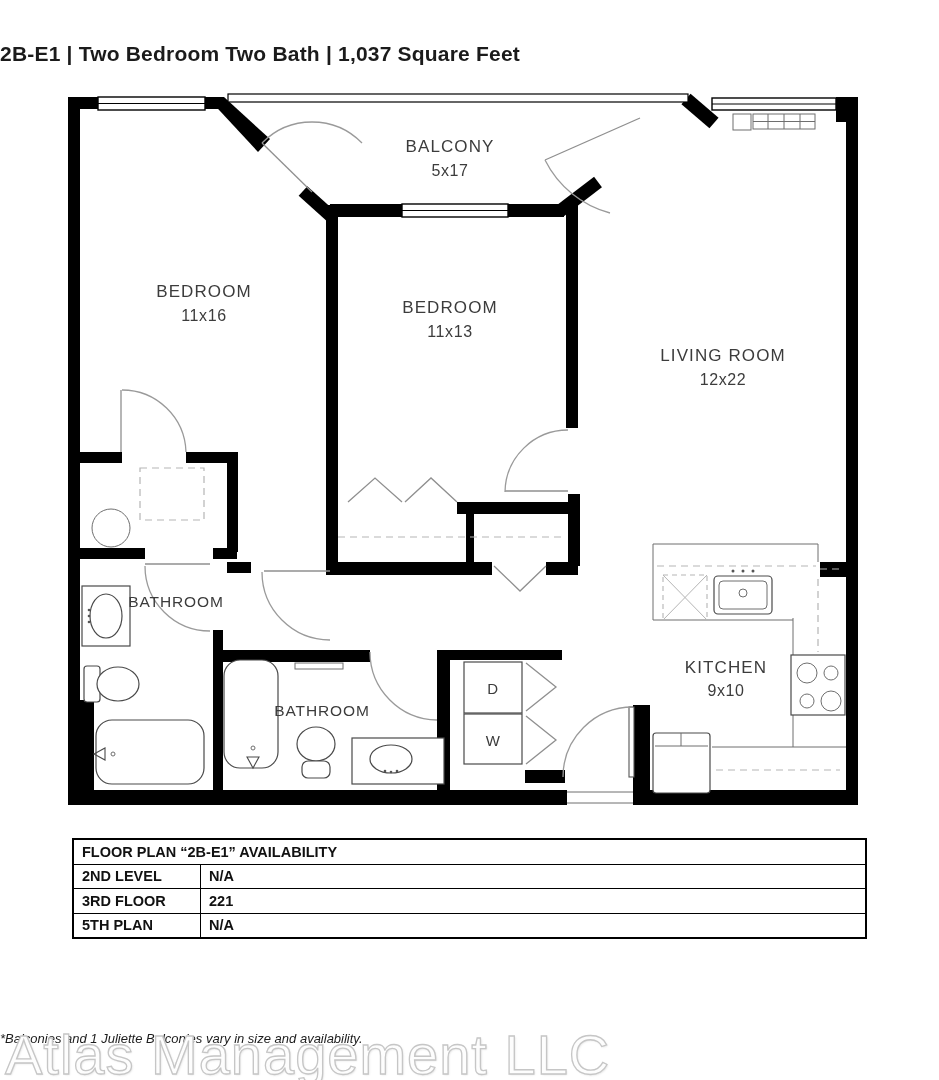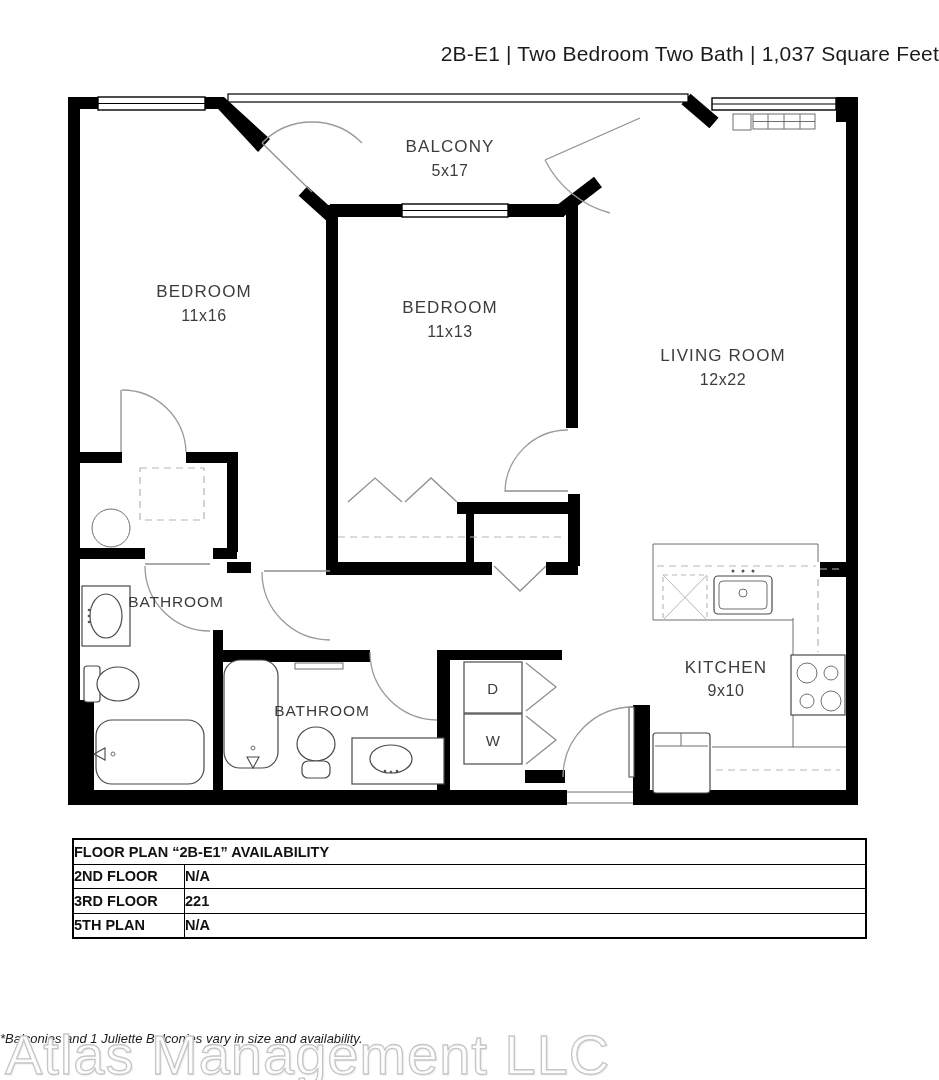--- a/index.html
+++ b/index.html
@@ -1,38 +1,38 @@
 <!DOCTYPE html>
 <html><head>
 <meta charset="utf-8">
 <style>
   html,body{margin:0;padding:0;background:#fff;}
   body{width:939px;height:1080px;position:relative;overflow:hidden;
        font-family:"Liberation Sans",sans-serif;}
-  .title{position:absolute;top:42px;left:0;width:939px;text-align:right;
-         font-size:21px;font-weight:normal;color:#1b1b1b;letter-spacing:.2px;z-index:3;}
+  .title{position:absolute;top:42px;left:0;width:939px;text-align:left;
+         font-size:21px;font-weight:bold;color:#1b1b1b;letter-spacing:.2px;z-index:3;}
   svg.plan{position:absolute;left:0;top:0;z-index:1;}
   svg text{font-family:"Liberation Sans",sans-serif;fill:#3c3c3c;}
   .rl{font-size:17px;letter-spacing:1.1px;}
   .rd{font-size:16px;letter-spacing:.6px;}
   .rs{font-size:15.5px;letter-spacing:.9px;}
   .wd{font-size:15px;letter-spacing:.5px;}
   .wall{fill:#000;stroke:none;}
   .wline{stroke:#000;fill:none;}
   .door{stroke:#9a9a9a;stroke-width:1.3;fill:none;}
   .leaf{stroke:#8f8f8f;stroke-width:1.3;fill:none;}
   .fix{stroke:#4a4a4a;stroke-width:1.2;fill:#fff;}
   .thin{stroke:#6f6f6f;stroke-width:1;fill:none;}
   .dash{stroke:#b5b5b5;stroke-width:1.2;fill:none;stroke-dasharray:7 5;}
   .win{fill:#fff;stroke:#000;stroke-width:1.4;}
   table.avail{position:absolute;left:72px;top:838px;width:795px;z-index:2;
               border-collapse:collapse;border:2.5px solid #000;
               font-size:14.5px;font-weight:bold;color:#111;}
   table.avail th,table.avail td{border:1.7px solid #000;text-align:left;
-              padding:2px 0;height:19.5px;vertical-align:middle;}
+              padding:2px 8px;height:19.5px;vertical-align:middle;}
   table.avail .c1{width:110px;}
   .footnote{position:absolute;top:1031px;left:0;width:939px;text-align:left;
             font-size:13px;font-style:italic;color:#1c1c1c;z-index:4;}
   .watermark{position:absolute;left:5px;top:1022px;font-size:56px;font-weight:normal;
              color:#fdfdfd;-webkit-text-stroke:1.3px #c6c6c6;
              text-shadow:1px 1px 2px rgba(190,190,190,.45);
              white-space:nowrap;z-index:5;pointer-events:none;letter-spacing:1px;}
 </style>
 </head>
 <body>
@@ -257,21 +257,21 @@
     <text class="rd" x="726" y="696" text-anchor="middle">9x10</text>
   </g>
 </svg>
 
 <table class="avail">
   <tbody>
       <tr>
     <td colspan="2">FLOOR PLAN “2B-E1” AVAILABILITY</td>
   </tr>
   <tr>
-    <td class="c1">2ND FLOOR</td>
+    <td class="c1">2ND LEVEL</td>
     <td>N/A</td>
   </tr>
   <tr>
     <td class="c1">3RD FLOOR</td>
     <td>221</td>
   </tr>
   <tr>
     <td class="c1">5TH PLAN</td>
     <td>N/A</td>
   </tr>

